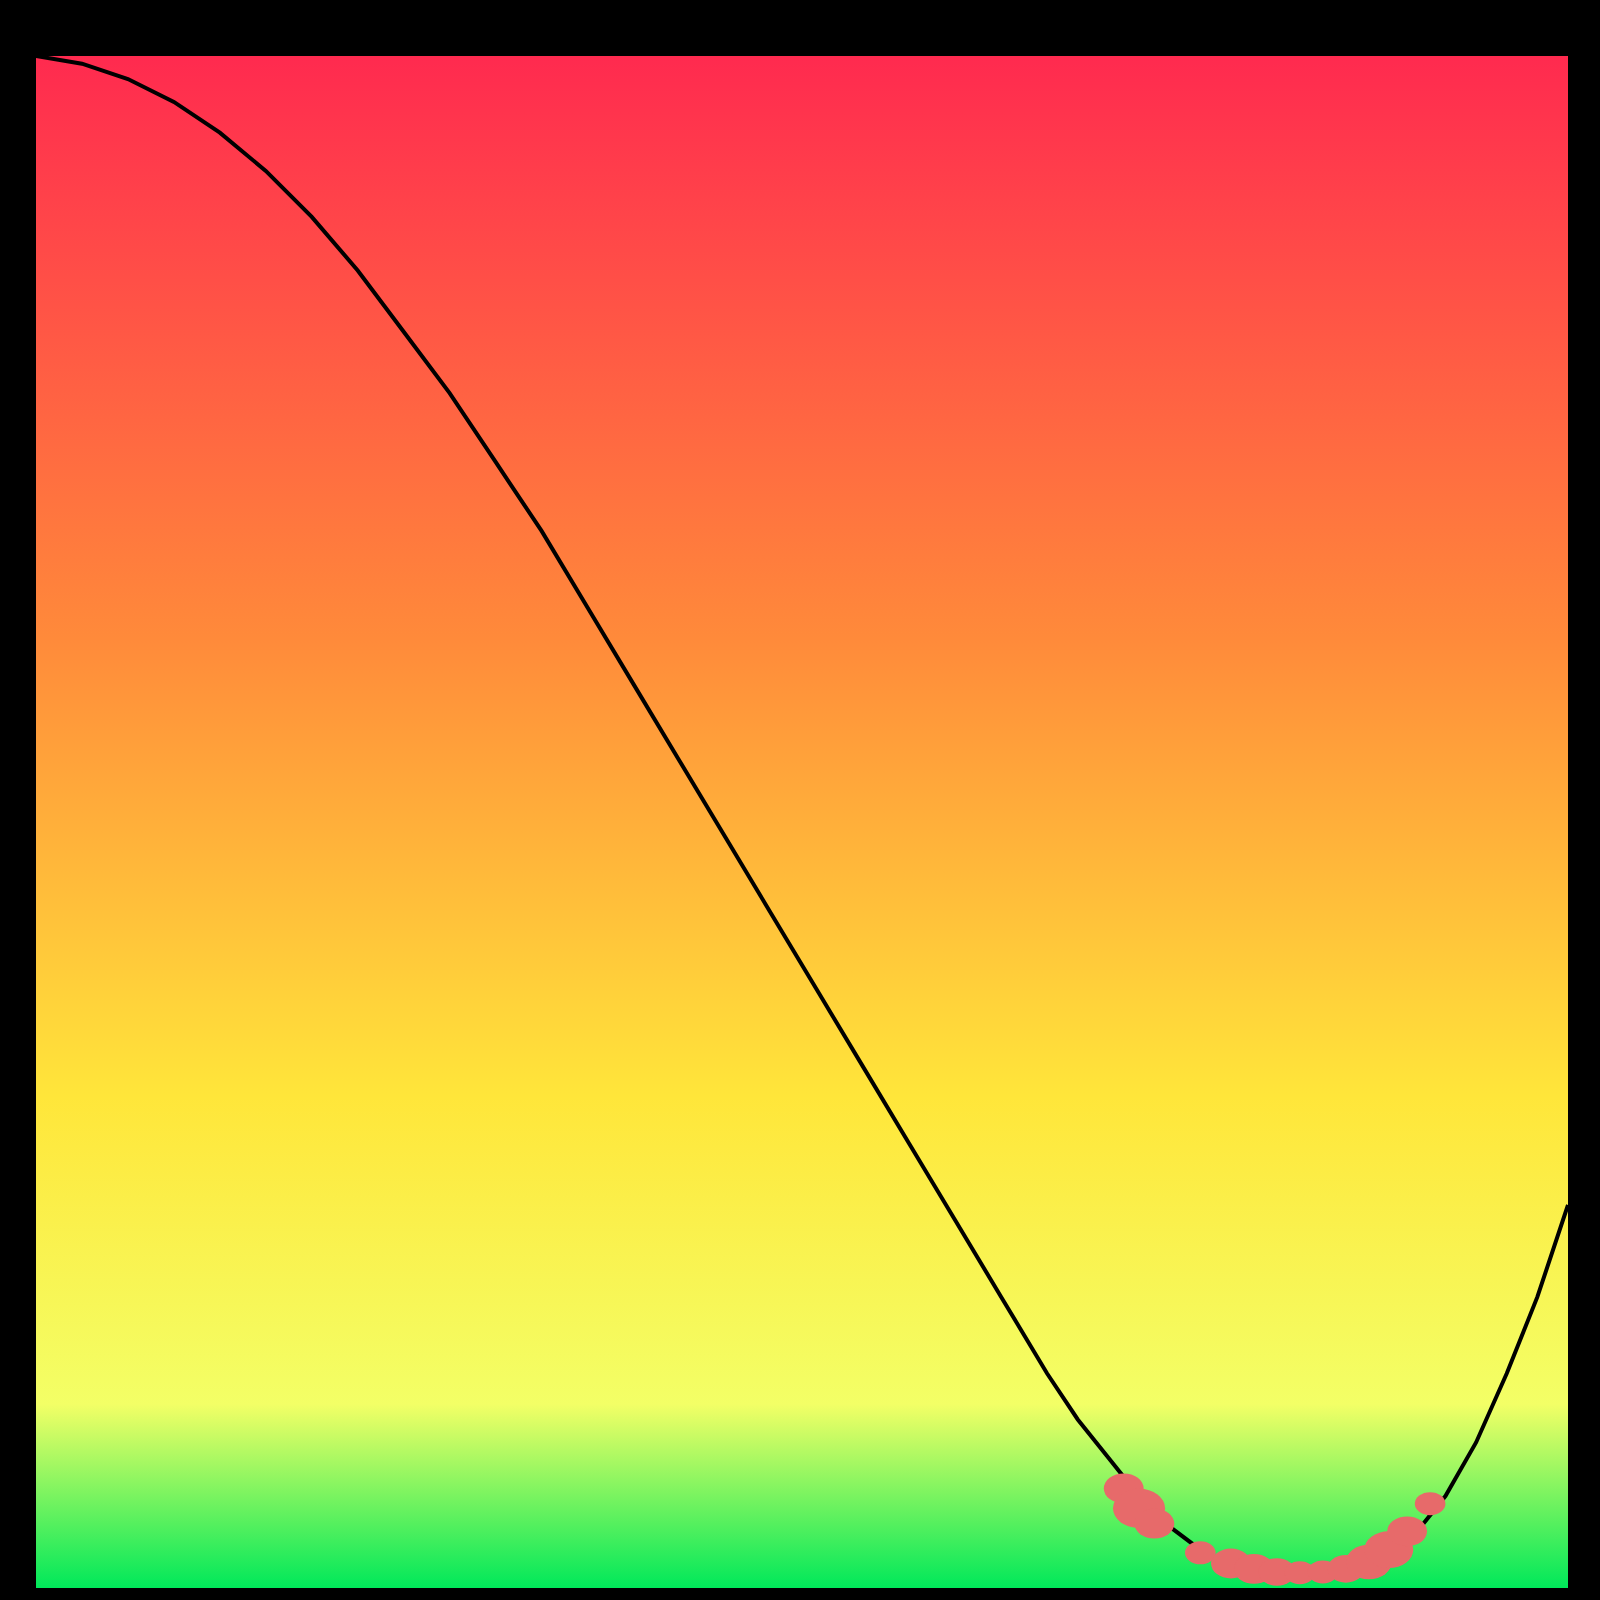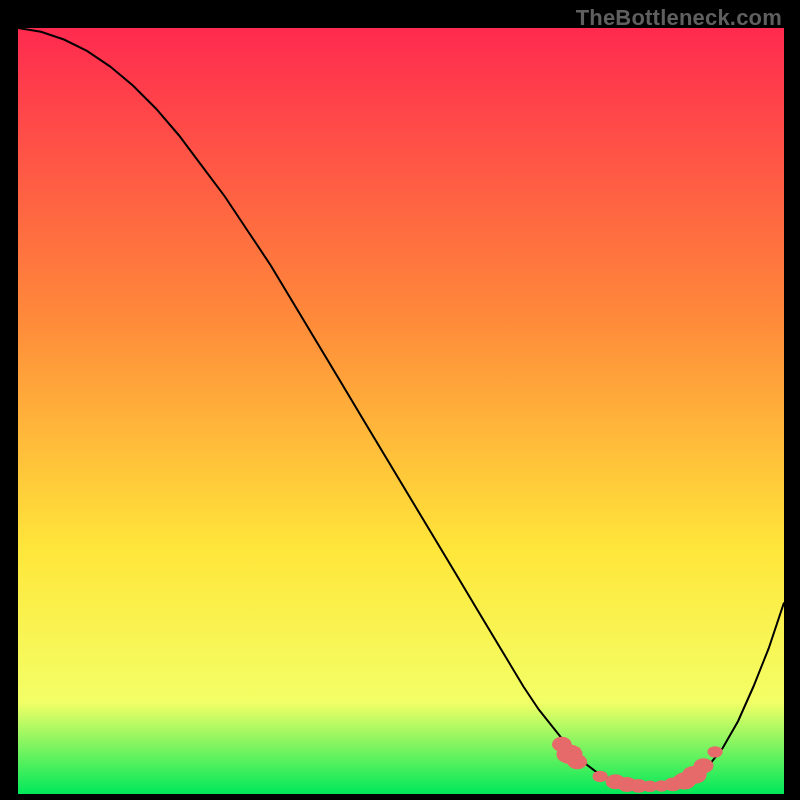--- a/index.html
+++ b/index.html
@@ -34,21 +34,20 @@
     font-weight: 600;
     color: #5f5f5f;
     letter-spacing: 0.2px;
   }
   svg { display: block; }
 </style>
 </head>
 <body>
 
 <div class="frame">
-  <div class="watermark">TheBottleneck.com</div>
   <div class="plot">
     <svg id="chart-svg" viewBox="0 0 100 100" preserveAspectRatio="none" width="766" height="766">
       <defs>
         <linearGradient id="bg-grad" x1="0" y1="0" x2="0" y2="1">
           <stop id="g0" offset="0%" stop-color="#ff2a4f"></stop>
           <stop id="g1" offset="38%" stop-color="#ff8a3a"></stop>
           <stop id="g2" offset="68%" stop-color="#ffe63a"></stop>
           <stop id="g3" offset="88%" stop-color="#f3ff66"></stop>
           <stop id="g4" offset="100%" stop-color="#00e85a"></stop>
         </linearGradient>

